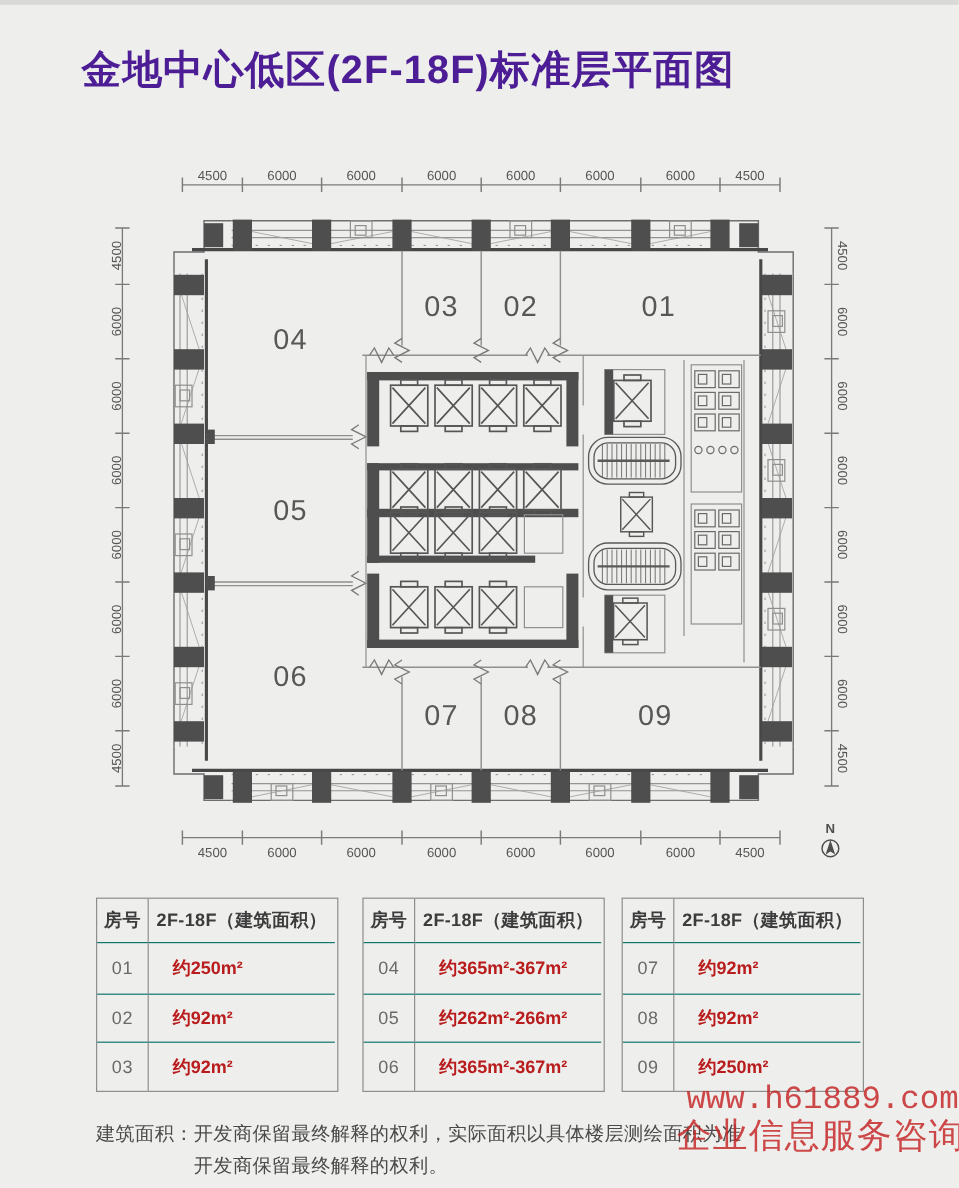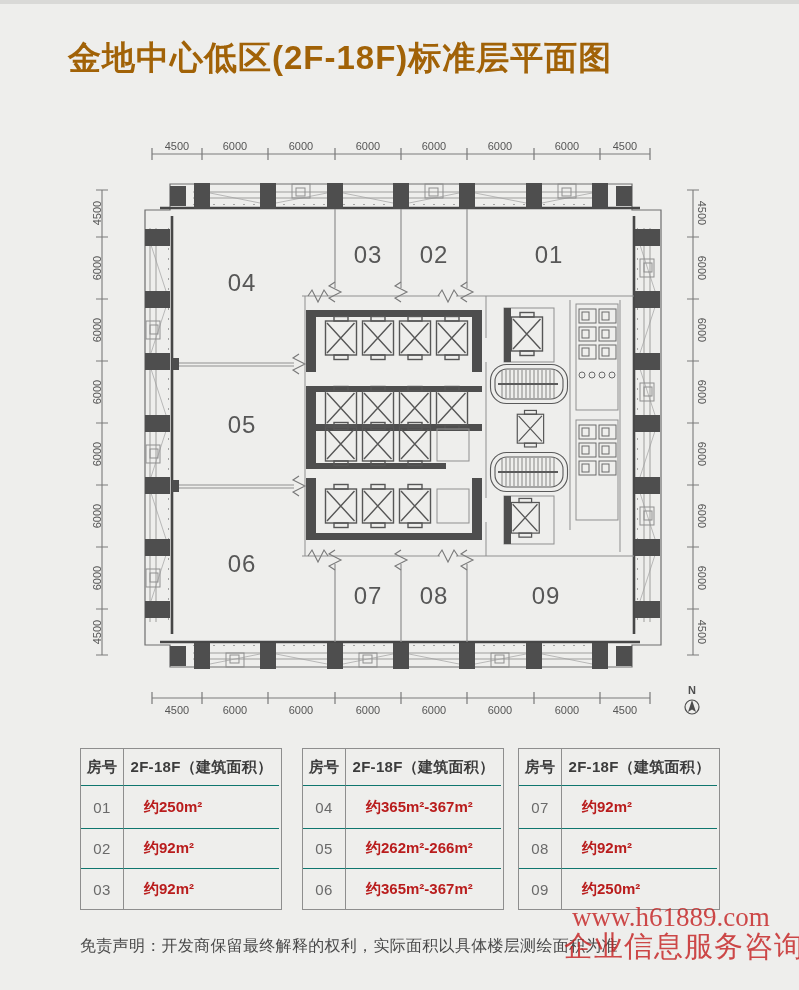--- a/index.html
+++ b/index.html
@@ -1,20 +1,20 @@
 <!DOCTYPE html>
 <html><head>
 <meta charset="utf-8">
 <style>
   html,body{margin:0;padding:0;}
   .page{position:relative;width:799px;height:990px;background:#eeeeec;overflow:hidden;
         font-family:"Liberation Sans","DejaVu Sans",sans-serif;}
   .topbar{position:absolute;left:0;top:0;width:799px;height:4px;background:#d9d9d7;}
   .title{position:absolute;left:68px;top:36px;font-size:33px;font-weight:700;
-         color:#a16207;letter-spacing:1px;white-space:nowrap;text-align:center;}
+         color:#4c1d95;letter-spacing:1px;white-space:nowrap;text-align:center;}
   .subtitle{position:absolute;left:69px;top:88px;font-size:20px;color:#454545;
             letter-spacing:.5px;white-space:nowrap;}
   svg.plan{position:absolute;left:70px;top:128px;}
   svg text{font-family:"Liberation Sans","DejaVu Sans",sans-serif;}
   .dimline{stroke:#7a7a7a;stroke-width:1.1;fill:none;}
   .dimtick{stroke:#7a7a7a;stroke-width:1.2;fill:none;}
   .dimtxt{font-size:11px;fill:#565656;}
   .wall{stroke:#6e6e6e;stroke-width:1.2;fill:none;}
   .wall2{stroke:#474747;stroke-width:2.6;fill:none;}
   .glz{stroke:#949494;stroke-width:.9;fill:none;}
@@ -35,21 +35,21 @@
   .tbl>div{border-bottom:1px solid #0f766e;display:flex;align-items:center;
        justify-content:center;font-size:15px;}
   .tbl>div:nth-child(odd){border-right:1px solid #8e8e8e;}
   .tbl>div:nth-last-child(-n+2){border-bottom:none;}
   .tbl .hdr{font-weight:700;color:#3c3c3c;letter-spacing:.3px;}
   .tbl .no{color:#6a6a6a;letter-spacing:.5px;}
   .tbl .area{justify-content:flex-start;padding-left:20px;font-weight:700;color:#b91c1c;}
   .disclaimer{position:absolute;left:80px;top:932px;display:flex;font-size:16px;
        color:#4a4a4a;line-height:27px;letter-spacing:.3px;}
   .wm{position:absolute;color:rgba(197,34,34,.82);
-      font-family:Liberation Serif, serif;white-space:nowrap;z-index:5;}
+      font-family:Liberation Mono, monospace;white-space:nowrap;z-index:5;}
   .wm1{left:572px;top:902px;font-size:27px;}
   .wm2{left:564px;top:927px;font-size:29px;letter-spacing:1px;}
 </style>
 </head>
 <body>
 
 <div class="page">
   <div class="topbar"></div>
   <div class="title">金地中心低区(2F-18F)标准层平面图</div>
 
@@ -353,21 +353,22 @@
     <div class="hdr">2F-18F（建筑面积）</div>
     <div class="no">07</div>
     <div class="area">约92m²</div>
     <div class="no">08</div>
     <div class="area">约92m²</div>
     <div class="no">09</div>
     <div class="area">约250m²</div>
   </div>
 
   <div class="disclaimer">
-    <span>免责声明：</span>
+    <span>建筑面积：</span>
     <span>
       <span style="display:block">开发商保留最终解释的权利，实际面积以具体楼层测绘面积为准</span>
+      <span style="display:block">开发商保留最终解释的权利。</span>
     </span>
   </div>
 
   <div class="wm wm1">www.h61889.com</div>
   <div class="wm wm2">企业信息服务咨询</div>
 </div>
 
 </body></html>

